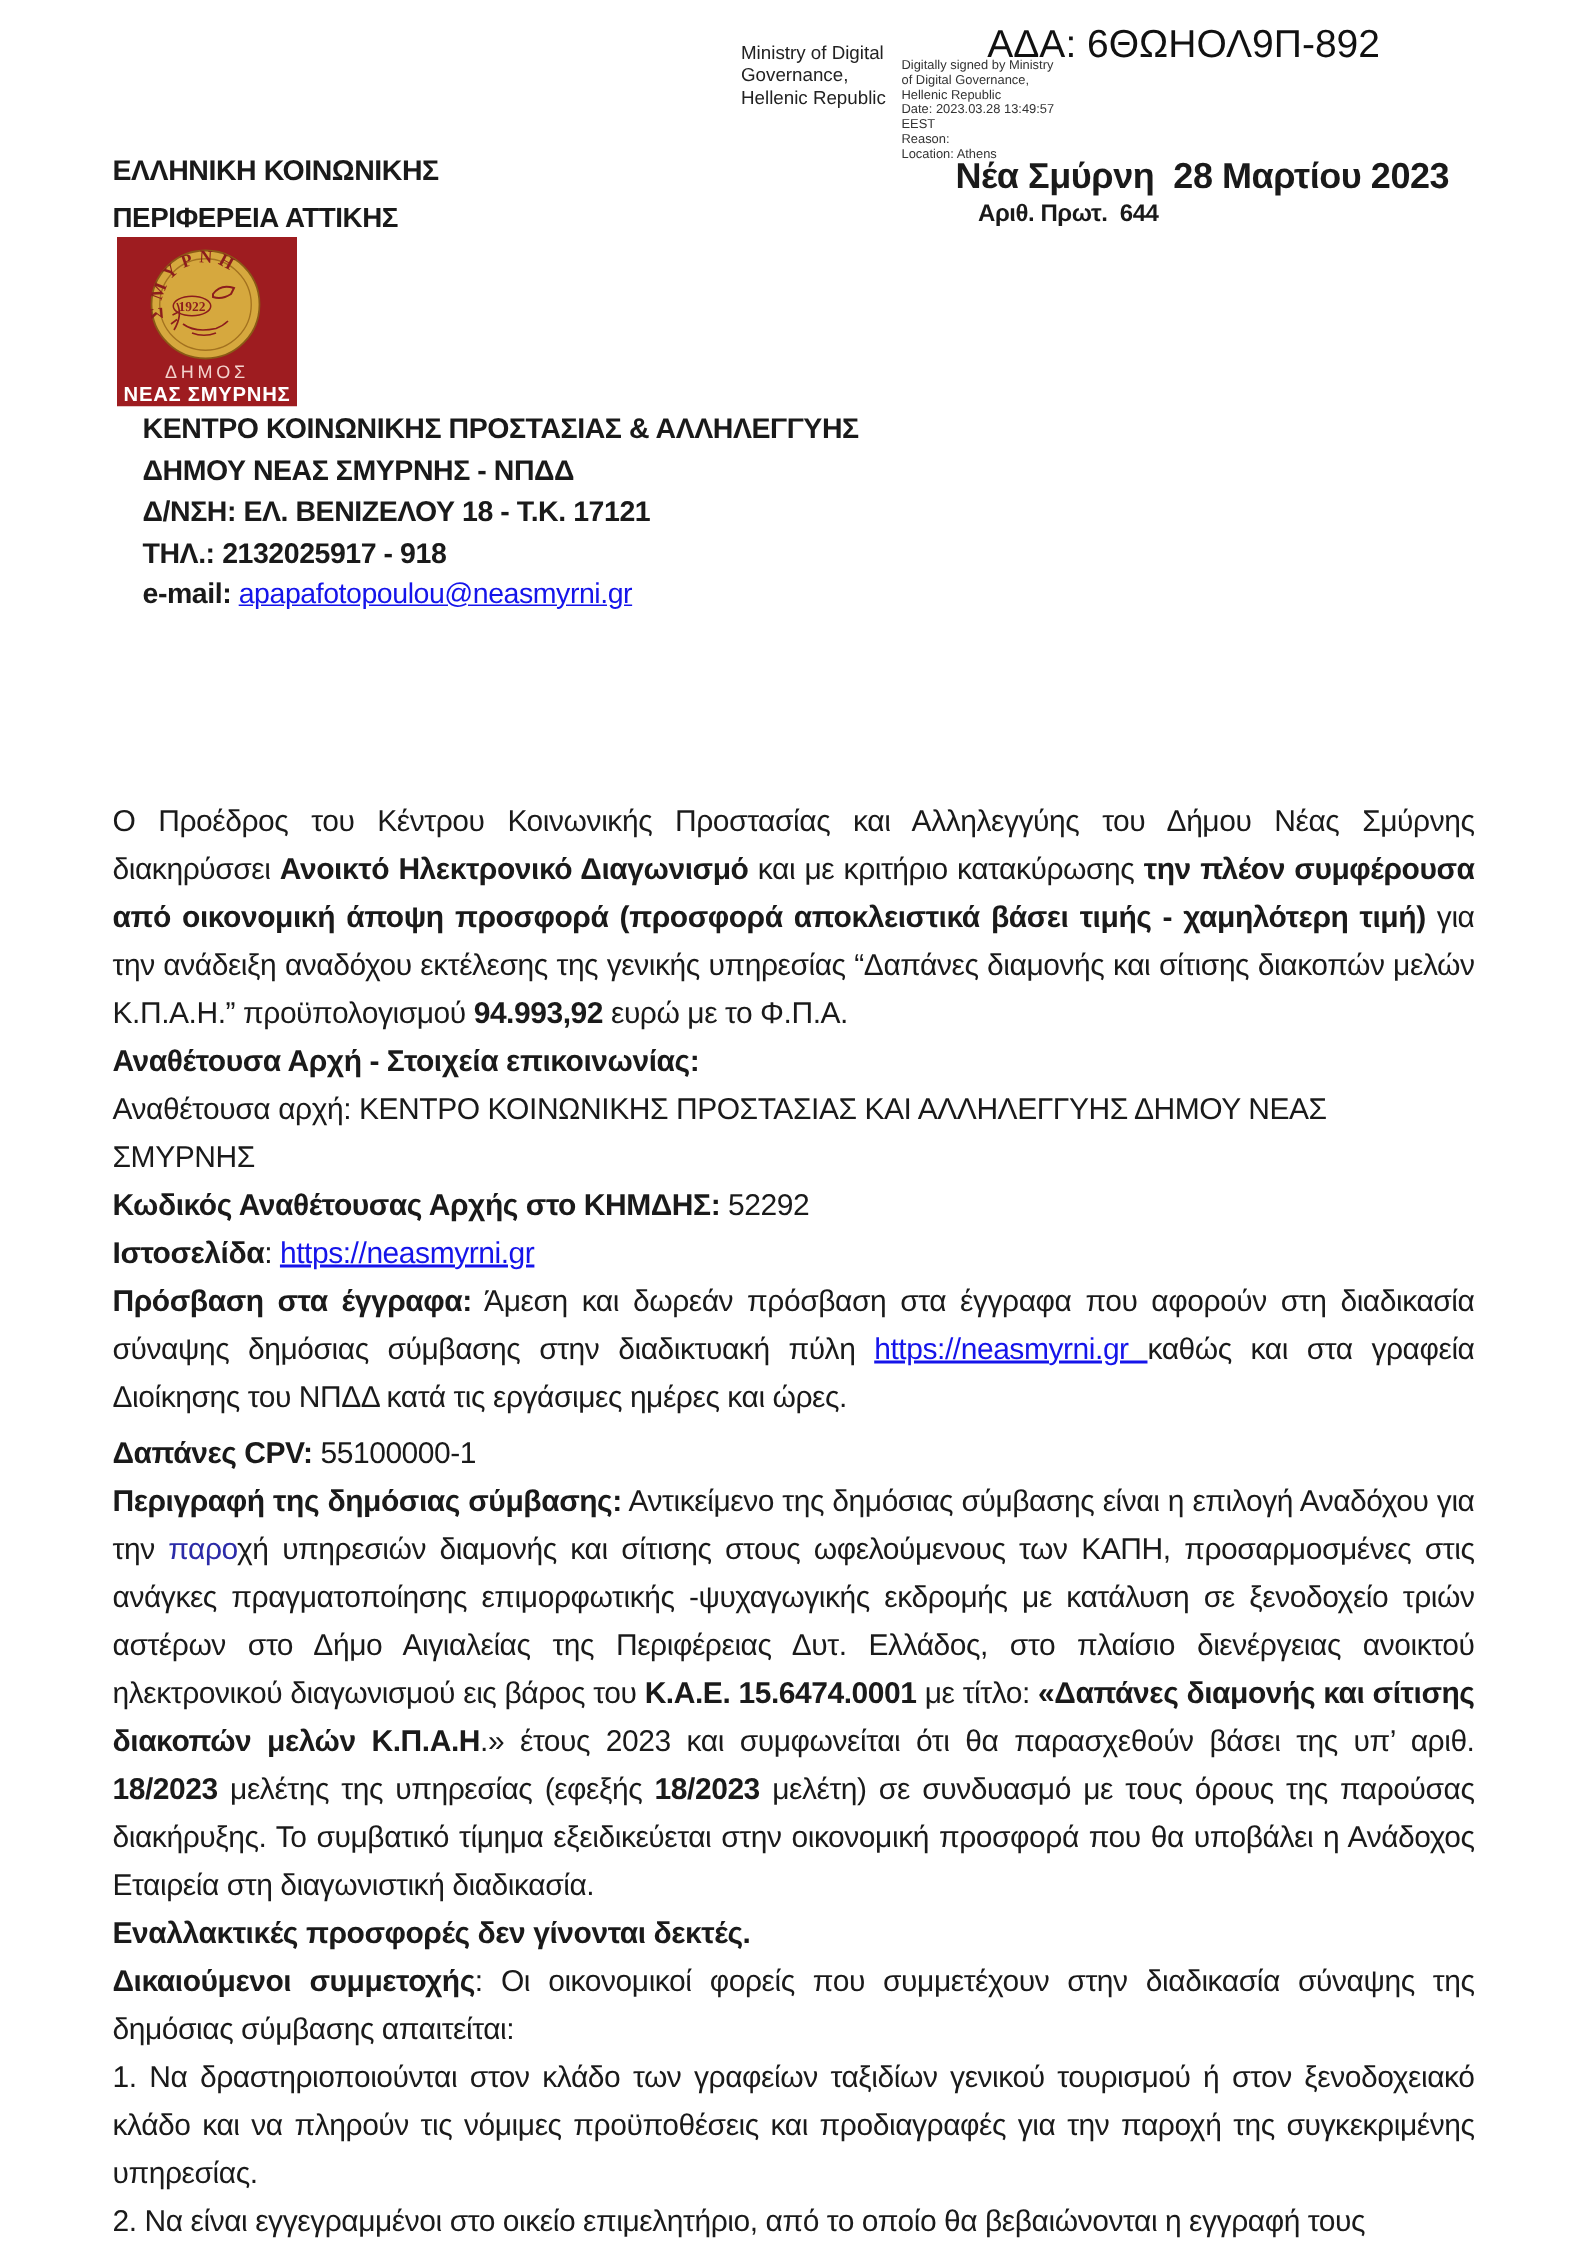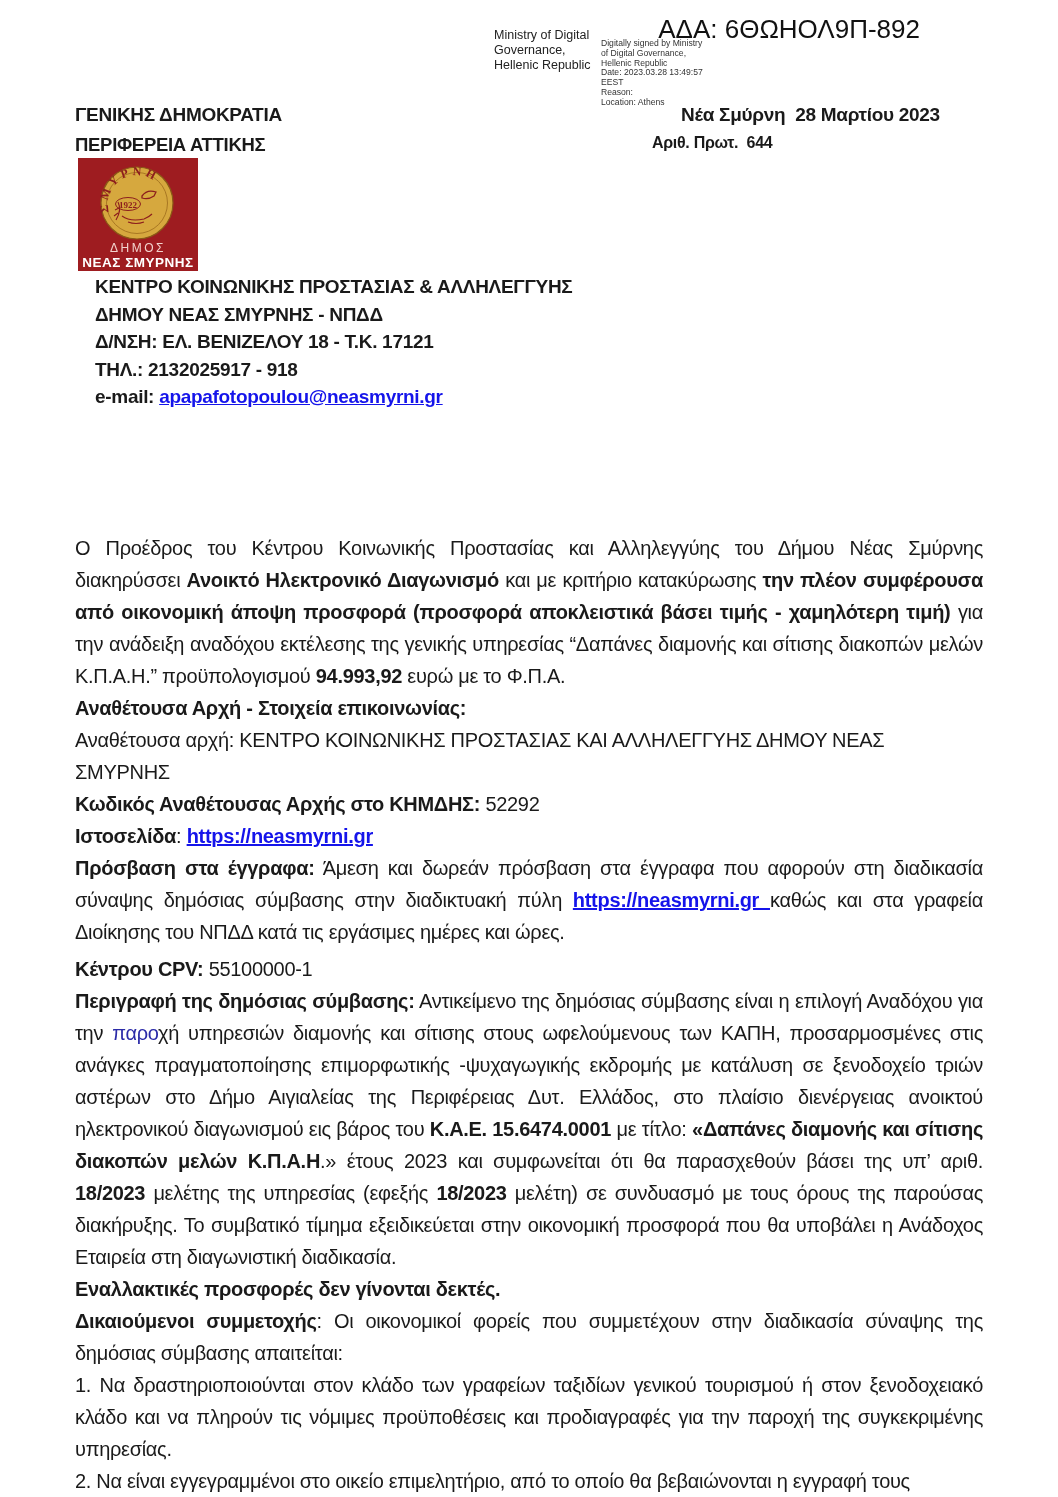--- a/index.html
+++ b/index.html
@@ -23,21 +23,21 @@
     font-size: 12.5px; line-height: 15px; color: #222;
   }
   .sig-details {
     position: absolute; top: 39px; left: 601px; width: 160px;
     font-size: 8.6px; line-height: 9.8px; color: #333;
   }
 
   
   .hdr-country { position: absolute; top: 104px; left: 75px; font-size: 19px; font-weight: 700; letter-spacing: -0.3px; }
   .hdr-region  { position: absolute; top: 134px; left: 75px; font-size: 18.5px; font-weight: 700; letter-spacing: -0.3px; }
-  .hdr-date    { position: absolute; top: 104px; left: 637px; font-size: 19px; font-weight: 700; letter-spacing: -0.3px; margin-left: 44px; }
+  .hdr-date    { position: absolute; top: 104px; left: 637px; font-size: 24px; font-weight: 700; letter-spacing: -0.3px; }
   .hdr-proto   { position: absolute; top: 134px; left: 652px; font-size: 16px; font-weight: 700; letter-spacing: -0.3px; }
 
   
   .logo { position: absolute; top: 158px; left: 78px; width: 120px; height: 113px; }
 
   
   .org {
     position: absolute; top: 273px; left: 75px; width: 560px;
     font-size: 19px; font-weight: 700; line-height: 27.5px; letter-spacing: -0.3px; margin-left: 20px;
   }
@@ -51,42 +51,42 @@
 
   
   .body {
     position: absolute; top: 532px; left: 75px; width: 908px;
     font-size: 20px; line-height: 32px; letter-spacing: -0.3px;
   }
   .para { text-align: justify; }
   .line { text-align: left; }
   .gap  { margin-top: 5px; }
   .seg-b { font-weight: 700; }
-  .seg-link { font-weight: 700; text-decoration: underline; cursor: pointer; }
+  .seg-link { font-weight: 400; text-decoration: underline; cursor: pointer; }
   .seg-navy {}
 </style>
 </head>
 <body>
 
 <div class="page">
 
   <div class="ada">ΑΔΑ: 6ΘΩΗΟΛ9Π-892</div>
 
   <div class="sig-signer prelines">Ministry of Digital
 Governance,
 Hellenic Republic</div>
   <div class="sig-details prelines">Digitally signed by Ministry
 of Digital Governance,
 Hellenic Republic
 Date: 2023.03.28 13:49:57
 EEST
 Reason:
 Location: Athens</div>
 
-  <div class="hdr-country">ΓΕΝΙΚΗΣ ΔΗΜΟΚΡΑΤΙΑ</div>
+  <div class="hdr-country">ΕΛΛΗΝΙΚΗ ΚΟΙΝΩΝΙΚΗΣ</div>
   <div class="hdr-region">ΠΕΡΙΦΕΡΕΙΑ ΑΤΤΙΚΗΣ</div>
   <div class="hdr-date pre">Νέα Σμύρνη  28 Μαρτίου 2023</div>
   <div class="hdr-proto pre">Αριθ. Πρωτ.  644</div>
 
   <svg class="logo" viewBox="0 0 120 113">
     <rect x="0" y="0" width="120" height="113" fill="#9e1c20"></rect>
     <circle cx="59" cy="45" r="36" fill="#d6a83e" stroke="#8a5a16" stroke-width="1.2"></circle>
     <circle cx="59" cy="45" r="30.5" fill="none" stroke="#a3721f" stroke-width="0.9"></circle>
     <defs>
       <path id="sealArc" d="M 32.5 58 A 29 29 0 1 1 85.5 58"></path>
@@ -112,21 +112,21 @@
     </div>
 
 
   <div class="body" id="body">
       <div class="para"><span>Ο Προέδρος του Κέντρου Κοινωνικής Προστασίας και Αλληλεγγύης του Δήμου Νέας Σμύρνης διακηρύσσει </span><span class="seg-b">Ανοικτό Ηλεκτρονικό Διαγωνισμό</span><span> και με κριτήριο κατακύρωσης </span><span class="seg-b">την πλέον συμφέρουσα από οικονομική άποψη προσφορά (προσφορά αποκλειστικά βάσει τιμής - χαμηλότερη τιμή)</span><span> για την ανάδειξη αναδόχου εκτέλεσης της γενικής υπηρεσίας “Δαπάνες διαμονής και σίτισης  διακοπών μελών Κ.Π.Α.Η.” προϋπολογισμού </span><span class="seg-b">94.993,92</span><span> ευρώ με το Φ.Π.Α.</span></div>
       <div class="line"><span class="seg-b">Αναθέτουσα Αρχή - Στοιχεία επικοινωνίας:</span></div>
       <div class="line"><span>Αναθέτουσα αρχή: ΚΕΝΤΡΟ ΚΟΙΝΩΝΙΚΗΣ ΠΡΟΣΤΑΣΙΑΣ ΚΑΙ ΑΛΛΗΛΕΓΓΥΗΣ ΔΗΜΟΥ ΝΕΑΣ ΣΜΥΡΝΗΣ</span></div>
       <div class="line"><span class="seg-b">Κωδικός Αναθέτουσας Αρχής στο ΚΗΜΔΗΣ:</span><span> 52292</span></div>
       <div class="line"><span class="seg-b">Ιστοσελίδα</span><span>: </span><a class="seg-link" style="color: rgb(21, 20, 234);">https://neasmyrni.gr</a></div>
       <div class="para"><span class="seg-b">Πρόσβαση στα έγγραφα:</span><span> Άμεση και δωρεάν πρόσβαση στα έγγραφα που αφορούν στη διαδικασία σύναψης δημόσιας σύμβασης στην διαδικτυακή πύλη </span><a class="seg-link" style="color: rgb(21, 20, 234);">https://neasmyrni.gr </a><span>καθώς και στα γραφεία Διοίκησης του ΝΠΔΔ κατά τις εργάσιμες ημέρες και ώρες.</span></div>
-      <div class="line gap"><span class="seg-b">Κέντρου CPV:</span><span> 55100000-1</span></div>
+      <div class="line gap"><span class="seg-b">Δαπάνες CPV:</span><span> 55100000-1</span></div>
       <div class="para"><span class="seg-b">Περιγραφή της δημόσιας σύμβασης:</span><span> Αντικείμενο της δημόσιας σύμβασης είναι η επιλογή Αναδόχου για την </span><span class="seg-navy" style="color: rgb(43, 43, 168);">παρο</span><span>χή υπηρεσιών διαμονής και σίτισης στους ωφελούμενους των ΚΑΠΗ, προσαρμοσμένες στις ανάγκες πραγματοποίησης επιμορφωτικής -ψυχαγωγικής εκδρομής με κατάλυση σε ξενοδοχείο τριών αστέρων στο Δήμο Αιγιαλείας της Περιφέρειας Δυτ. Ελλάδος, στο πλαίσιο διενέργειας ανοικτού ηλεκτρονικού διαγωνισμού εις βάρος του </span><span class="seg-b">Κ.Α.Ε. 15.6474.0001</span><span> με τίτλο: </span><span class="seg-b">«Δαπάνες διαμονής και σίτισης διακοπών μελών Κ.Π.Α.Η</span><span>.» έτους 2023 και συμφωνείται ότι θα παρασχεθούν βάσει της υπ’ αριθ. </span><span class="seg-b">18/2023</span><span> μελέτης της υπηρεσίας (εφεξής </span><span class="seg-b">18/2023</span><span> μελέτη) σε συνδυασμό με τους όρους της παρούσας διακήρυξης. Το συμβατικό τίμημα εξειδικεύεται στην οικονομική προσφορά που θα υποβάλει η Ανάδοχος Εταιρεία στη διαγωνιστική διαδικασία.</span></div>
       <div class="line"><span class="seg-b">Εναλλακτικές προσφορές δεν γίνονται δεκτές.</span></div>
       <div class="para"><span class="seg-b">Δικαιούμενοι συμμετοχής</span><span>: Οι οικονομικοί φορείς που συμμετέχουν στην διαδικασία σύναψης της δημόσιας σύμβασης απαιτείται:</span></div>
       <div class="para"><span>1. Να δραστηριοποιούνται στον κλάδο των γραφείων ταξιδίων γενικού τουρισμού ή στον ξενοδοχειακό κλάδο και να πληρούν τις νόμιμες προϋποθέσεις και προδιαγραφές για την παροχή της συγκεκριμένης υπηρεσίας.</span></div>
       <div class="para"><span>2. Να είναι εγγεγραμμένοι στο οικείο επιμελητήριο, από το οποίο θα βεβαιώνονται η εγγραφή τους</span></div>
     </div>
 
 </div>
 
 </body></html>

